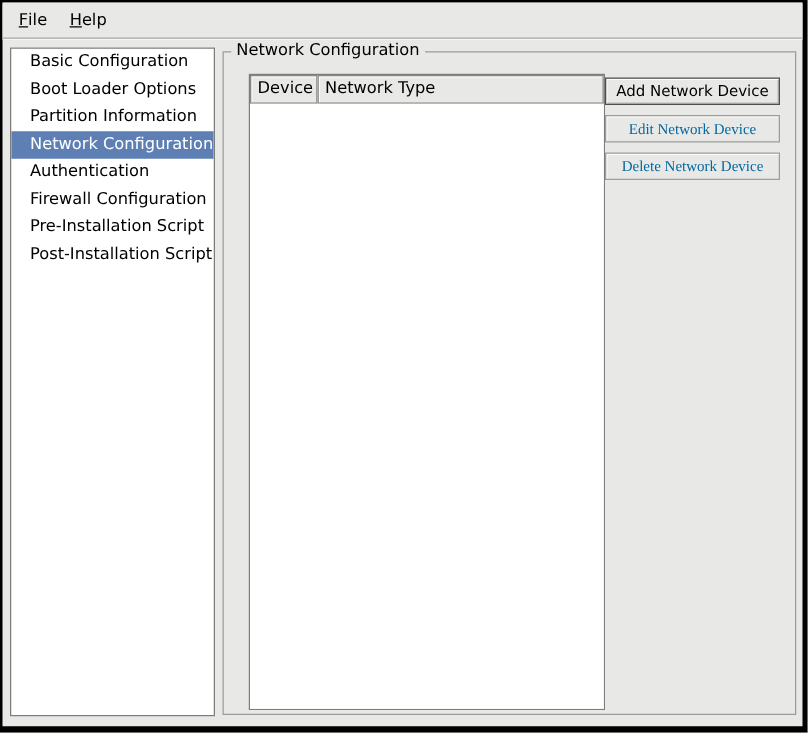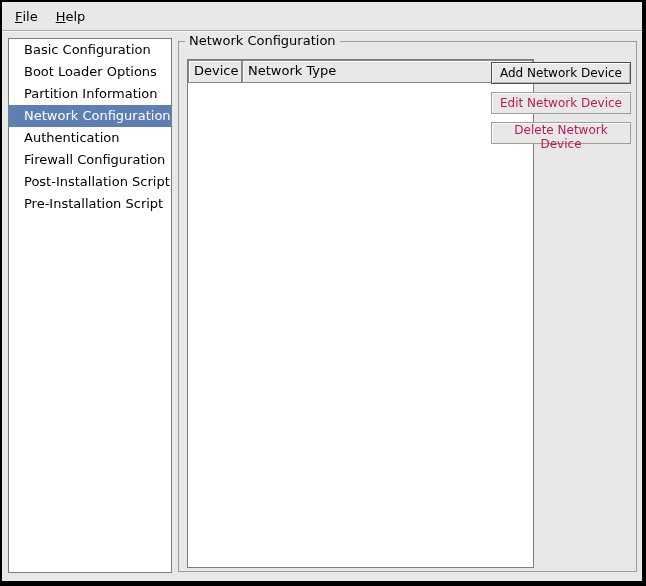--- a/index.html
+++ b/index.html
@@ -48,60 +48,61 @@
     box-sizing:border-box;
     border:1px solid #9c9c9a;
   }
   .frame-title{
     position:absolute;left:6px;top:-9px;
     background:#e8e8e6;padding:0 4px;
     white-space:nowrap;
   }
   
   .table{
-    position:absolute;left:8px;top:17px;width:347px;height:509px;
+    position:absolute;left:20px;top:17px;width:285px;height:509px;
     box-sizing:border-box;
     background:#fff;
     border:1px solid #7d7d7b;
     display:flex;flex-direction:column;
   }
   .table-header{display:flex;height:23px;flex:none;}
   .hcell{
     box-sizing:border-box;
     background:#e8e8e6;
     border:1px solid #878785;
     box-shadow:inset 1px 1px 0 #fbfbf9;
     padding-left:5px;line-height:20px;
     white-space:nowrap;overflow:hidden;
     cursor:default;
   }
   .hcell:first-child{width:54px;flex:none;}
   .hcell:last-child{flex:1;}
   .table-body{flex:1;background:#fff;}
   
   .button-col{
-    position:absolute;left:312px;top:20px;width:140px;
+    position:absolute;left:305px;top:20px;width:140px;
     display:flex;flex-direction:column;
   }
   .gbtn{
     box-sizing:border-box;
     width:140px;height:22px;
     margin-bottom:8px;
     background:#e8e8e6;
     border:1px solid #4e4e4c;
     box-shadow:inset 1px 1px 0 #fbfbf9, inset -1px -1px 0 #b6b6b4;
     font-family:"DejaVu Sans","Liberation Sans",sans-serif;
     font-size:12px;color:#000;
     padding:0;text-align:center;
     cursor:default;
   }
   .gbtn:disabled{
     border-color:#9d9d9b;
-    color:#be185d;
+    color:#0369a1;
     box-shadow:inset 1px 1px 0 #fbfbf9;
+    font-family:Liberation Serif, serif;
   }
 </style>
 </head>
 <body>
 
 <div class="window">
 
   <div class="menubar">
       <div class="menu-item">
         <span class="mnemonic">F</span>
@@ -113,22 +114,22 @@
       </div>
     </div>
 
   <div class="side-list">
       <div class="side-item">Basic Configuration</div>
       <div class="side-item">Boot Loader Options</div>
       <div class="side-item">Partition Information</div>
       <div class="side-item selected">Network Configuration</div>
       <div class="side-item">Authentication</div>
       <div class="side-item">Firewall Configuration</div>
+      <div class="side-item">Pre-Installation Script</div>
       <div class="side-item">Post-Installation Script</div>
-      <div class="side-item">Pre-Installation Script</div>
     </div>
 
   <div class="frame">
     <span class="frame-title">Network Configuration</span>
 
     <div class="table">
       <div class="table-header">
           <div class="hcell">Device</div>
           <div class="hcell">Network Type</div>
         </div>

